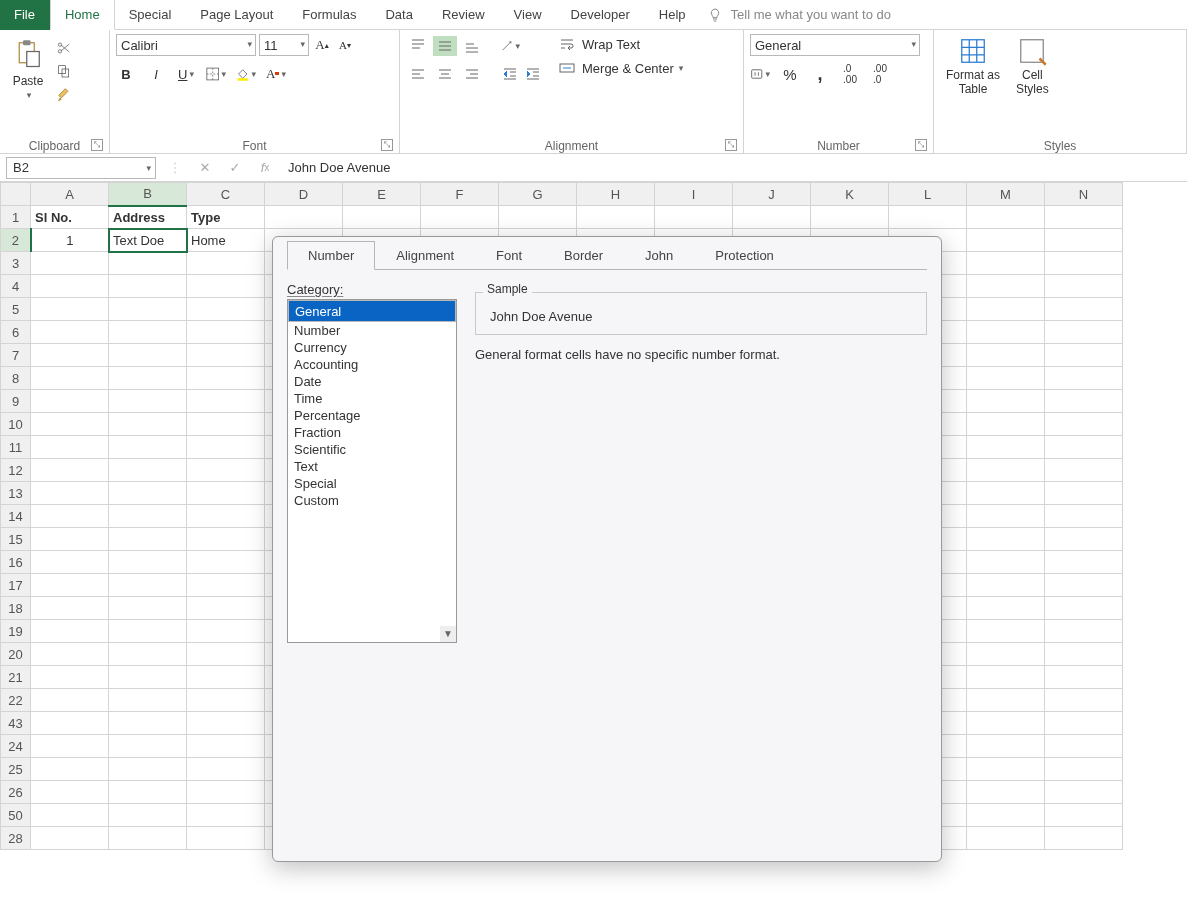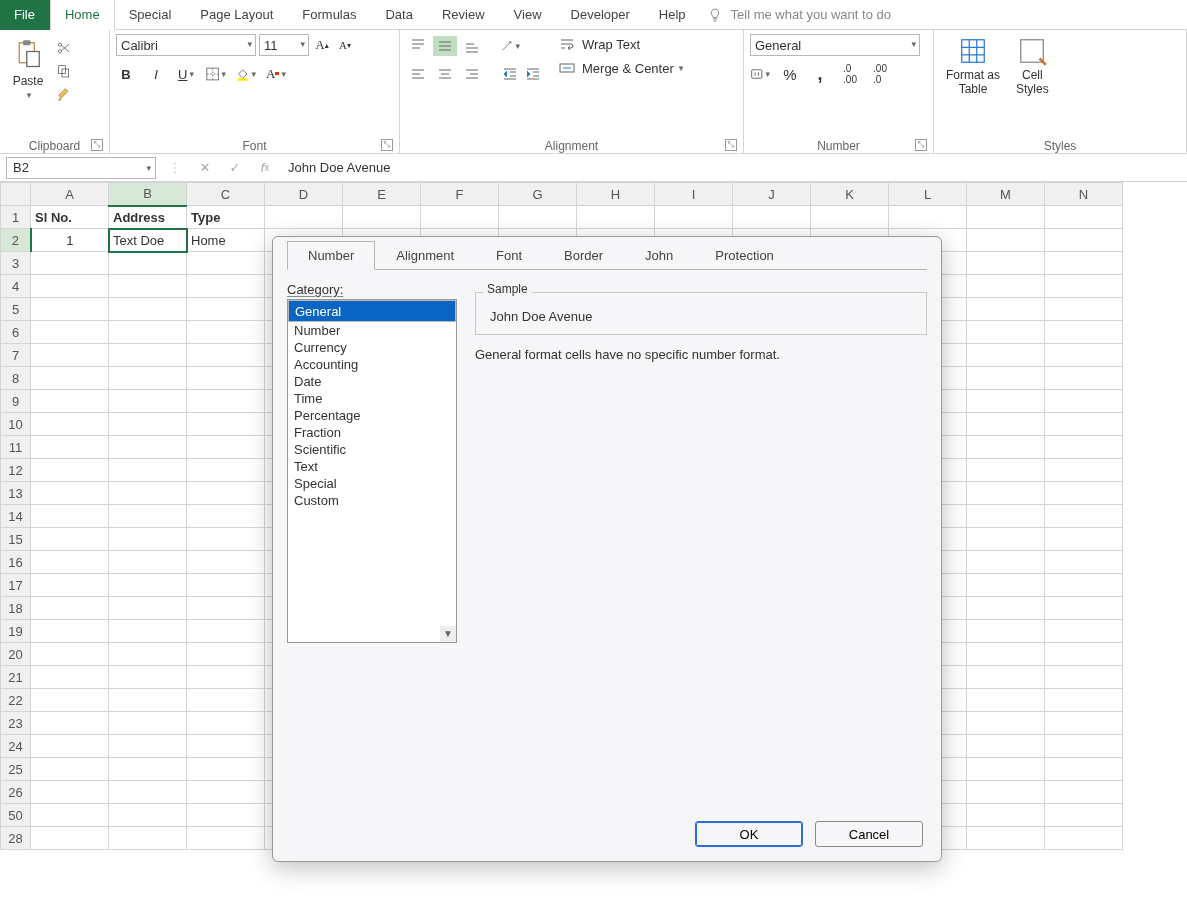--- a/index.html
+++ b/index.html
@@ -739,21 +739,21 @@
           <td class="" style=""></td>
           <td class="" style=""></td>
           <td class="" style=""></td>
           <td class="" style=""></td>
           <td class="" style=""></td>
           <td class="" style=""></td>
           <td class="" style=""></td>
           <td class="" style=""></td>
         </tr>
         <tr>
-          <th class="rowh">23</th>
+          <th class="rowh">43</th>
           <td class="" style=""></td>
           <td class="" style=""></td>
           <td class="" style=""></td>
           <td class="" style=""></td>
           <td class="" style=""></td>
           <td class="" style=""></td>
           <td class="" style=""></td>
           <td class="" style=""></td>
           <td class="" style=""></td>
           <td class="" style=""></td>
@@ -881,17 +881,13 @@
       </div>
     </div>
     <div class="sample-panel">
       <div class="sample-box">
         <div class="sample-legend">Sample</div>
         <div class="sample-inner">John Doe Avenue</div>
       </div>
       <div class="sample-desc">General format cells have no specific number format.</div>
     </div>
   </div>
-  <div class="dfooter">
-    <button class="dlgbtn primary">OK</button>
-    <button class="dlgbtn">Cancel</button>
-  </div>
 </div>
 
 </body></html>

